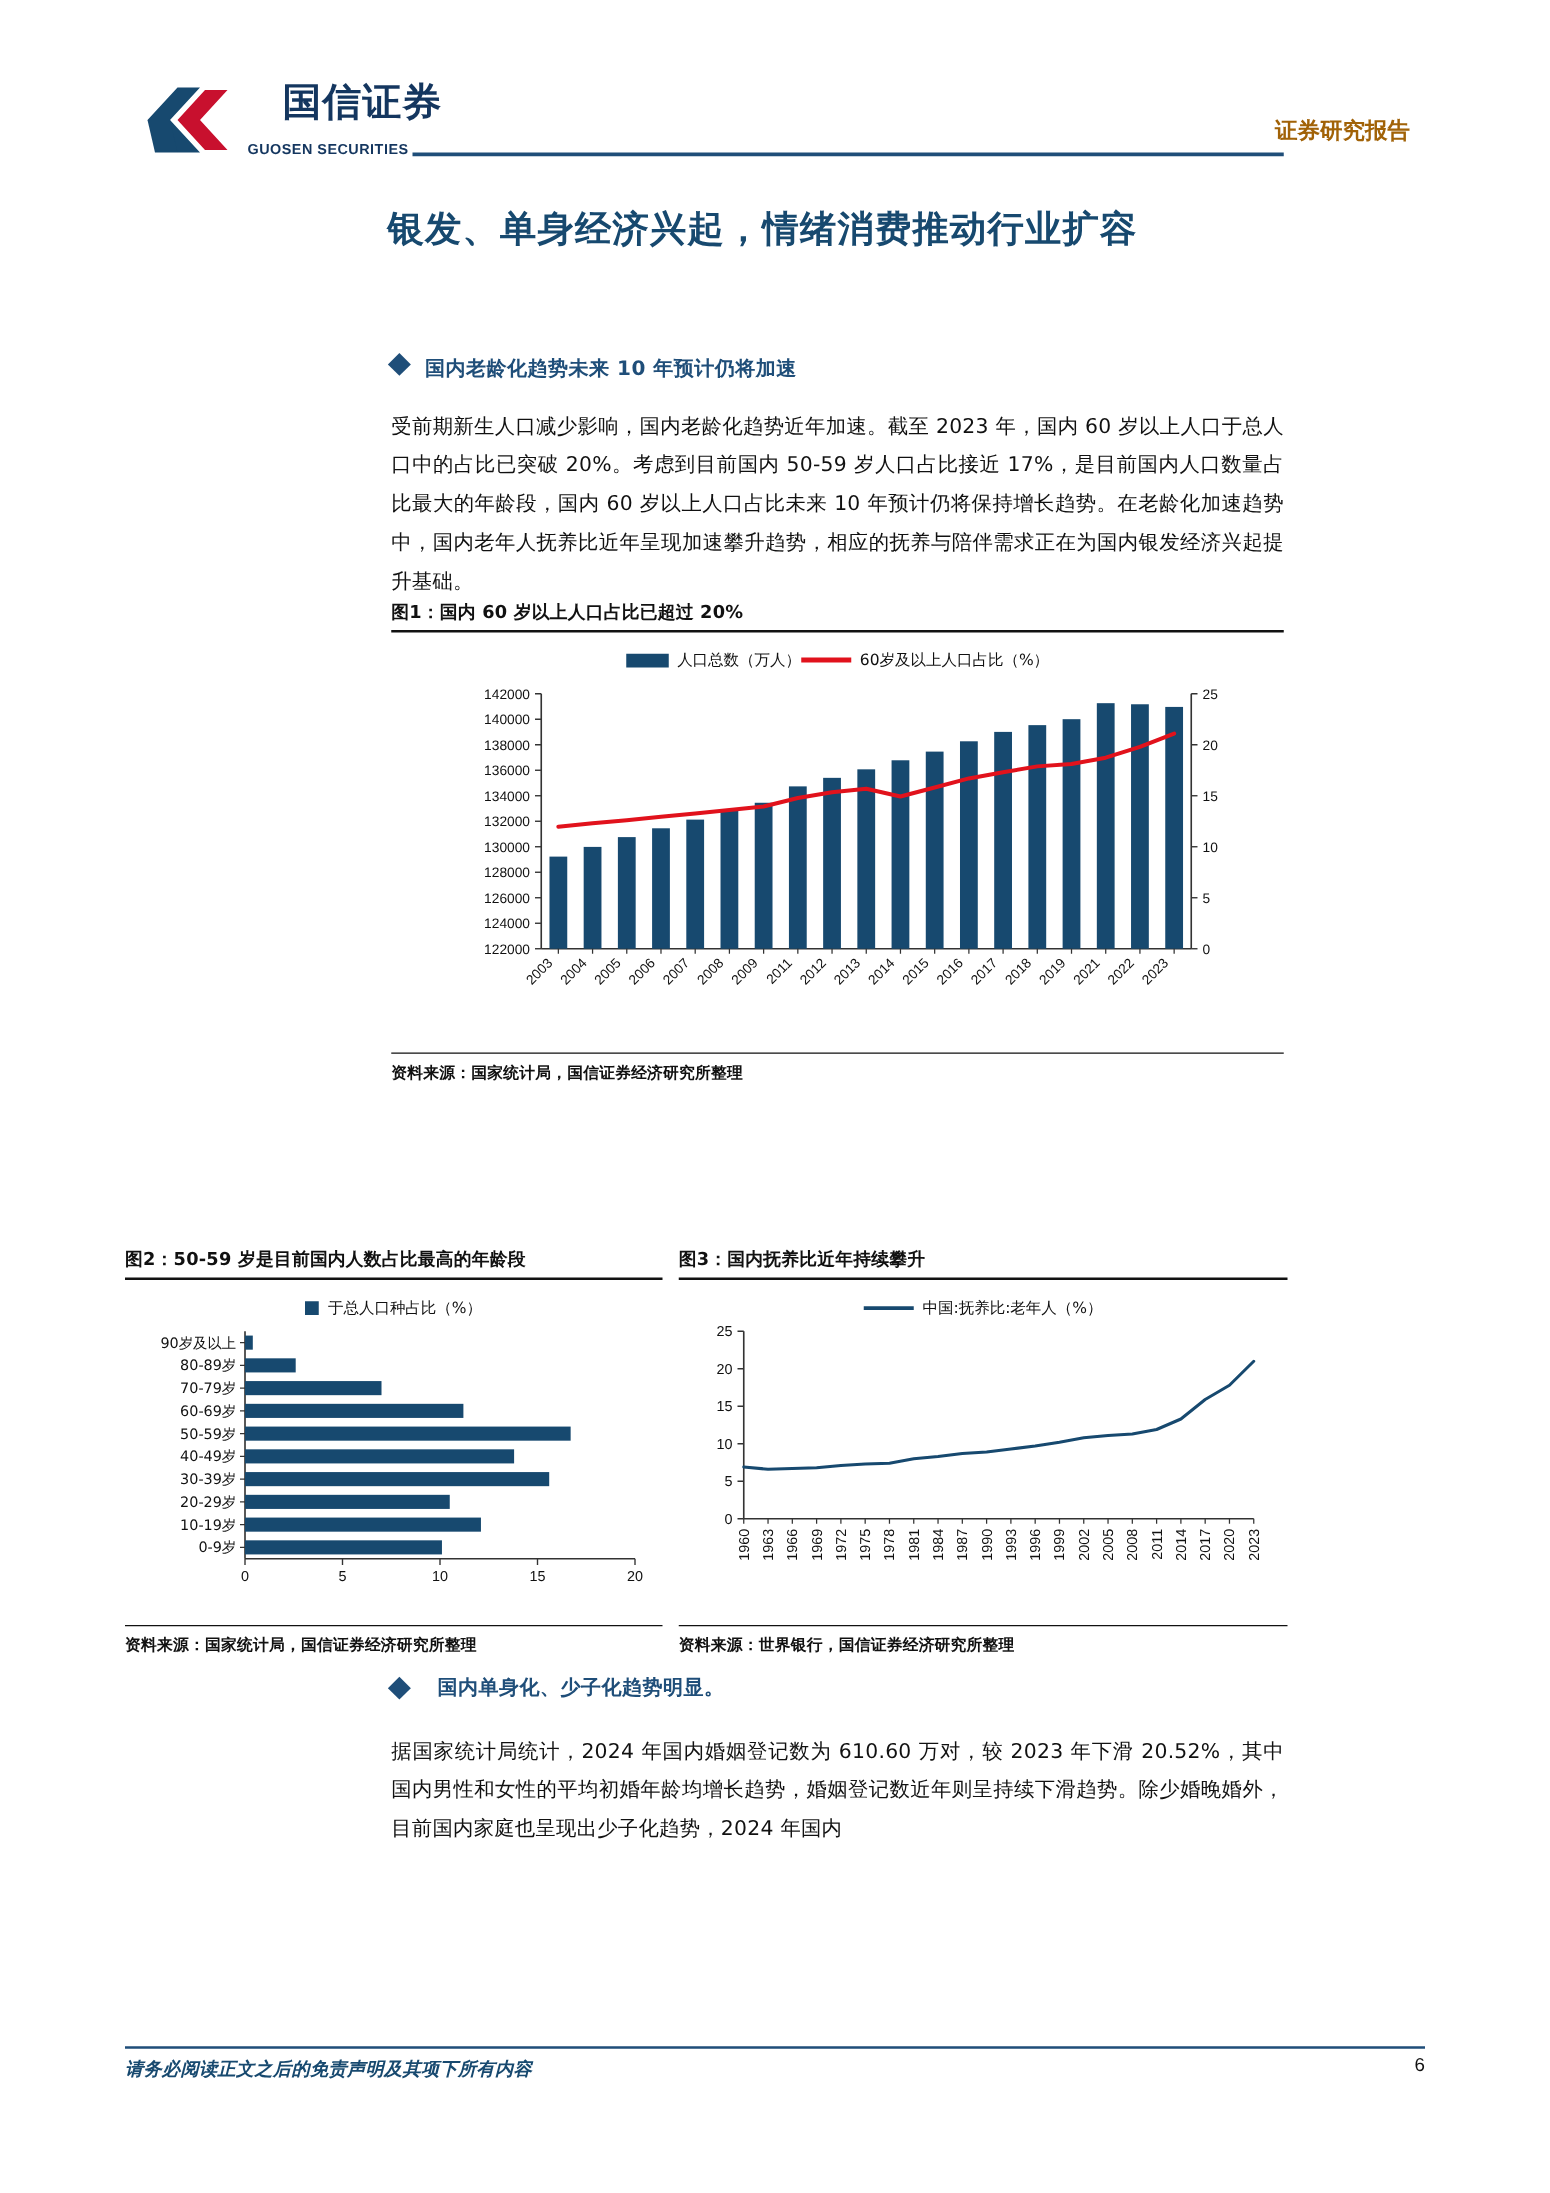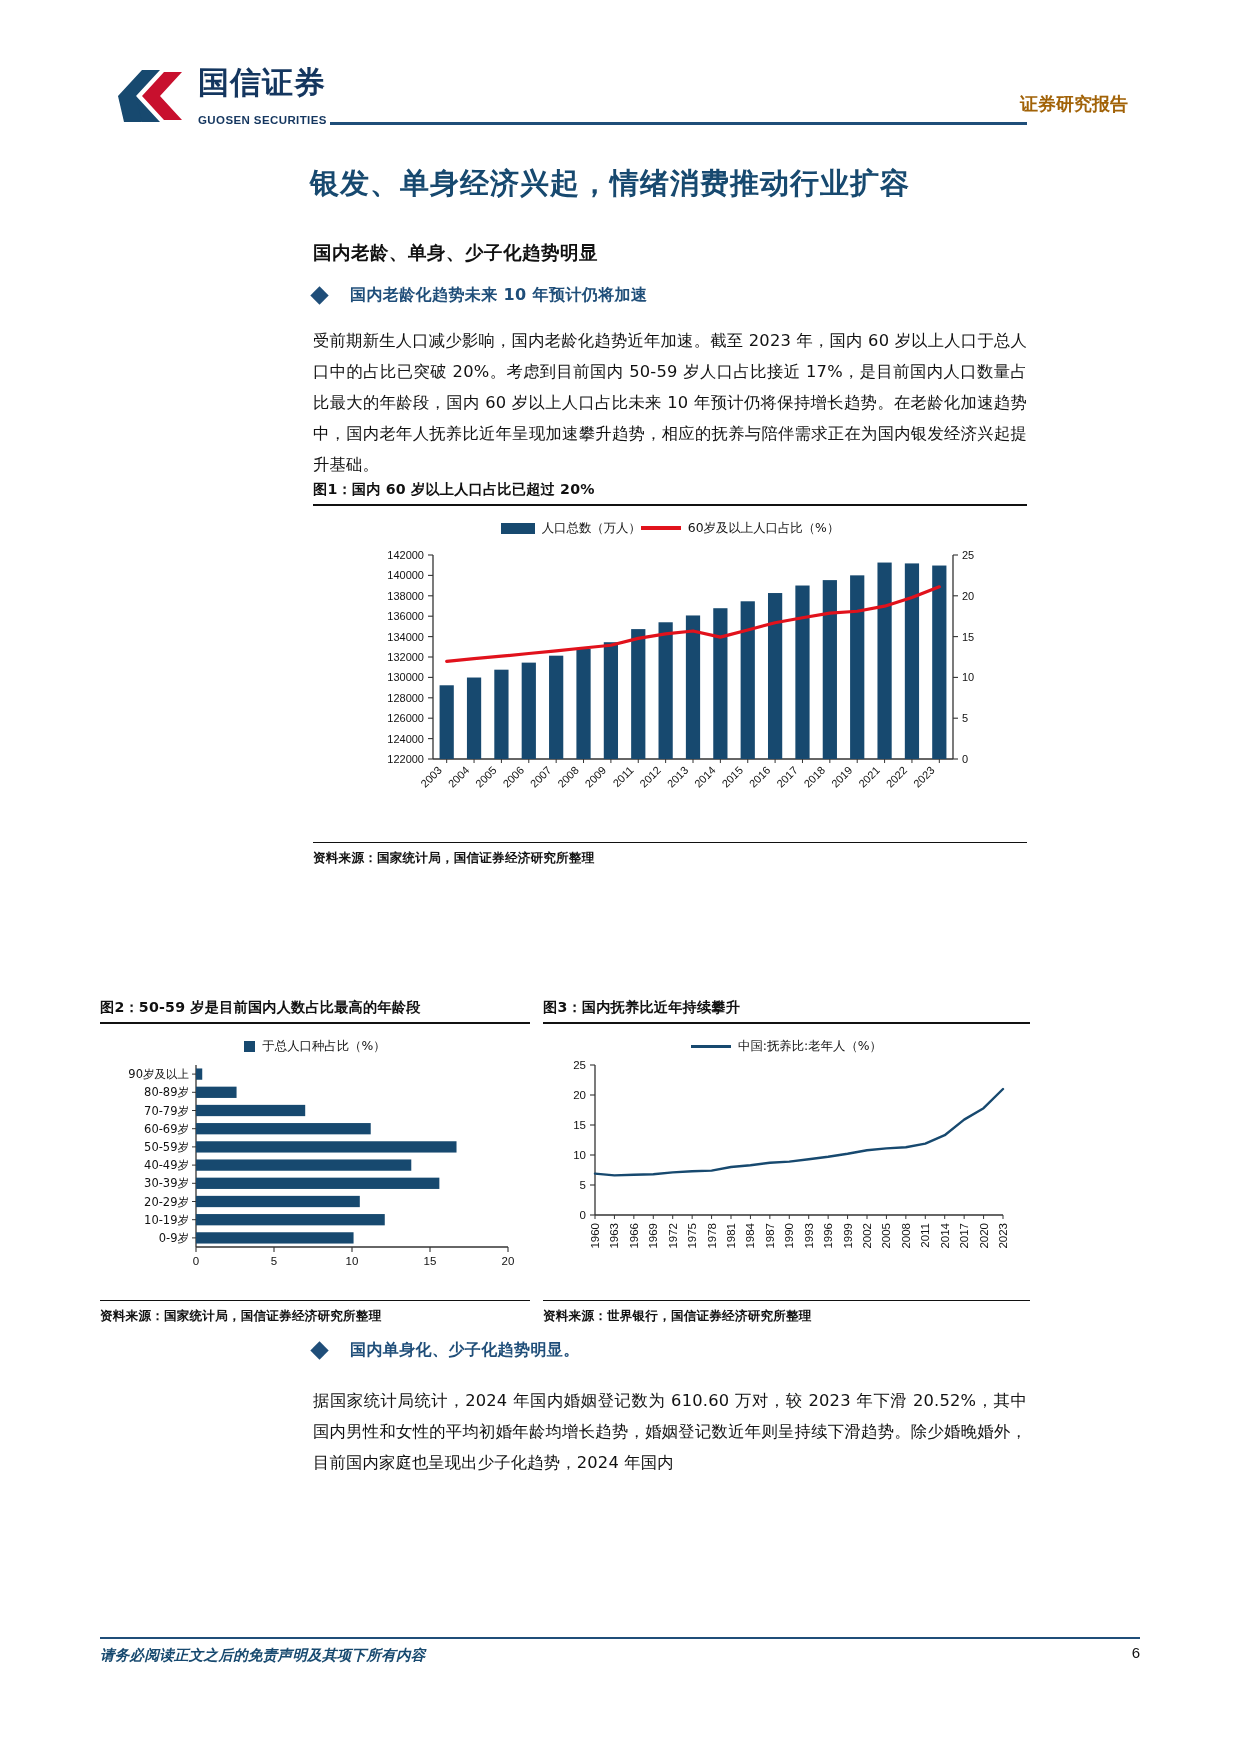--- a/index.html
+++ b/index.html
@@ -10,36 +10,36 @@
     position:relative;
     overflow:hidden;
   }
   .page{position:relative;width:1240px;height:1754px;}
 
   
   .header{position:absolute;left:0;top:0;width:1240px;height:150px;}
   .logo-wrap{position:absolute;left:112px;top:66px;display:flex;align-items:center;gap:10px;}
   .logo-mark{width:76px;height:62px;position:relative;}
   .logo-text{display:flex;flex-direction:column;line-height:1;}
-  .logo-cn{font-family:"DejaVu Sans",sans-serif;font-size:31px;font-weight:bold;color:#14365f;letter-spacing:1px;}
+  .logo-cn{font-family:"DejaVu Sans",sans-serif;font-size:31px;font-weight:bold;color:#14365f;letter-spacing:1px;margin-left:28px;}
   .logo-en{font-family:"Liberation Sans",sans-serif;font-size:11.5px;font-weight:bold;color:#14365f;letter-spacing:0.4px;margin-top:17px;}
   .header-right{position:absolute;right:112px;top:92px;font-size:18px;font-weight:bold;color:#a16207;font-family:"DejaVu Sans",sans-serif;}
   .header-rule{position:absolute;left:330px;top:122px;width:697px;height:3px;background:#1f4e79;}
 
   
   .doc-title{
     position:absolute;left:310px;top:164px;width:720px;
     font-family:"DejaVu Sans",sans-serif;
     font-size:29px;font-weight:bold;color:#17496f;letter-spacing:1px;
   }
   .sec-head{
     position:absolute;left:313px;top:240px;width:720px;
     font-family:"DejaVu Sans",sans-serif;font-size:18.5px;font-weight:bold;color:#111;letter-spacing:0.5px;
   }
-  .bullet-row{position:absolute;left:313px;top:285px;width:720px;display:flex;align-items:center;gap:24px;}
+  .bullet-row{position:absolute;left:313px;top:285px;width:720px;display:flex;gap:14px;}
   .diamond{width:13px;height:13px;background:#1f4e79;transform:rotate(45deg);}
   .bullet-text{font-family:"DejaVu Sans",sans-serif;font-size:16px;font-weight:bold;color:#1f4e79;letter-spacing:0.4px;}
 
   .para{
     position:absolute;left:313px;top:325px;width:714px;
     font-family:"DejaVu Sans",sans-serif;font-size:16.3px;color:#111;
     line-height:31px;text-align:justify;letter-spacing:0.2px;
   }
 
   
@@ -103,21 +103,20 @@
       <div class="logo-text">
         <span class="logo-cn">国信证券</span>
         <span class="logo-en">GUOSEN SECURITIES</span>
       </div>
     </div>
     <div class="header-right">证券研究报告</div>
     <div class="header-rule"></div>
   </div>
 
   <div class="doc-title">银发、单身经济兴起，情绪消费推动行业扩容</div>
-  <div class="sec-head">国内老龄、单身、少子化趋势明显</div>
 
   <div class="bullet-row">
     <span class="diamond"></span>
     <span class="bullet-text">国内老龄化趋势未来 10 年预计仍将加速</span>
   </div>
 
   <div class="para">受前期新生人口减少影响，国内老龄化趋势近年加速。截至 2023 年，国内 60 岁以上人口于总人口中的占比已突破 20%。考虑到目前国内 50-59 岁人口占比接近 17%，是目前国内人口数量占比最大的年龄段，国内 60 岁以上人口占比未来 10 年预计仍将保持增长趋势。在老龄化加速趋势中，国内老年人抚养比近年呈现加速攀升趋势，相应的抚养与陪伴需求正在为国内银发经济兴起提升基础。</div>
 
   <div id="fig1">
     <div class="fig-cap">图1：国内 60 岁以上人口占比已超过 20%</div>

